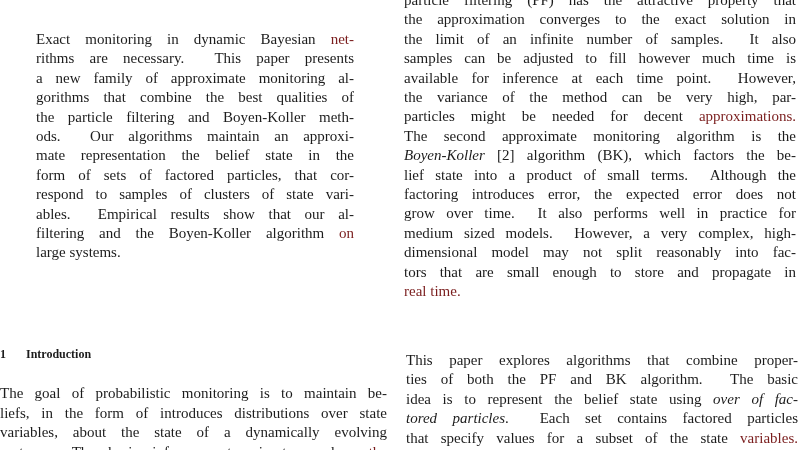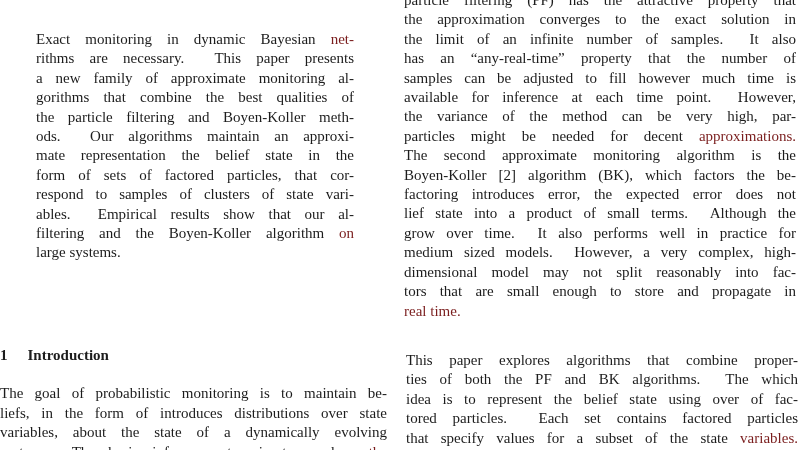--- a/index.html
+++ b/index.html
@@ -18,38 +18,38 @@
   .abstract-heading {
     position:absolute; left:36px; top:-15px; width:318px;
     text-align:center; font-weight:bold; font-size:17px; line-height:20px;
   }
   .abstract {
     position:absolute; left:36px; top:30px; width:318px;
     font-size:15px; line-height:19.4px;
   }
   .sec-heading {
     position:absolute; left:0; top:347px;
-    font-size:15px; font-weight:bold;
+    font-size:12px; font-weight:bold;
   }
   .sec-heading .num { display:inline-block; margin-right:20px; }
   .intro {
     position:absolute; left:0; top:384px; width:387px;
     font-size:15px; line-height:19.6px;
   }
   .rp1 {
     position:absolute; left:0; top:-9px; width:392px;
     font-size:15px; line-height:19.4px;
   }
   .rp2 {
     position:absolute; left:2px; top:351px; width:392px;
     font-size:15px; line-height:19.4px;
   }
   .para .tline { text-align:justify; text-align-last:justify; white-space:pre-wrap; }
   .para.ends .tline:last-child { text-align-last:left; }
-  .it { }
+  .it { font-style:italic; }
   .rd { color: var(--accent-red, #7a1d1d); }
 </style>
 </head>
 <body>
 
 <div class="page">
 
   <div class="col-left">
     <div class="abstract-heading">Abstract</div>
 
@@ -78,38 +78,37 @@
         <div class="tline"><span>variables, about the state of a dynamically evolving</span></div>
         <div class="tline"><span>system.  The basic inference step is to produce </span><span class="rd">the</span></div>
       </div>
   </div>
 
   <div class="col-right">
     <div class="rp1 para ends">
         <div class="tline"><span>particle filtering (PF) has the attractive property that</span></div>
         <div class="tline"><span>the approximation converges to the exact solution in</span></div>
         <div class="tline"><span>the limit of an infinite number of samples.  It also</span></div>
-        <div class="tline"><span>has an “any-real-time” property that the number of</span></div>
         <div class="tline"><span>samples can be adjusted to fill however much time is</span></div>
         <div class="tline"><span>available for inference at each time point.  However,</span></div>
         <div class="tline"><span>the variance of the method can be very high, par-</span></div>
         <div class="tline"><span>particles might be needed for decent </span><span class="rd">approximations.</span></div>
         <div class="tline"><span>The second approximate monitoring algorithm is the</span></div>
         <div class="tline"><span class="it">Boyen-Koller</span><span> [2] algorithm (BK), which factors the be-</span></div>
+        <div class="tline"><span>lief state into a product of small terms.  Although the</span></div>
         <div class="tline"><span>factoring introduces error, the expected error does not</span></div>
-        <div class="tline"><span>lief state into a product of small terms.  Although the</span></div>
         <div class="tline"><span>grow over time.  It also performs well in practice for</span></div>
         <div class="tline"><span>medium sized models.  However, a very complex, high-</span></div>
         <div class="tline"><span>dimensional model may not split reasonably into fac-</span></div>
         <div class="tline"><span>tors that are small enough to store and propagate in</span></div>
         <div class="tline"><span class="rd">real time.</span></div>
       </div>
 
     <div class="rp2 para">
         <div class="tline"><span>This paper explores algorithms that combine proper-</span></div>
-        <div class="tline"><span>ties of both the PF and BK algorithms.  The which</span></div>
+        <div class="tline"><span>ties of both the PF and BK algorithm.  The basic</span></div>
         <div class="tline"><span>idea is to represent the belief state using </span><span class="it">over of fac-</span></div>
         <div class="tline"><span class="it">tored particles</span><span>.  Each set contains factored particles</span></div>
         <div class="tline"><span>that specify values for a subset of the state </span><span class="rd">variables.</span></div>
       </div>
   </div>
 
 </div>
 
 </body></html>

